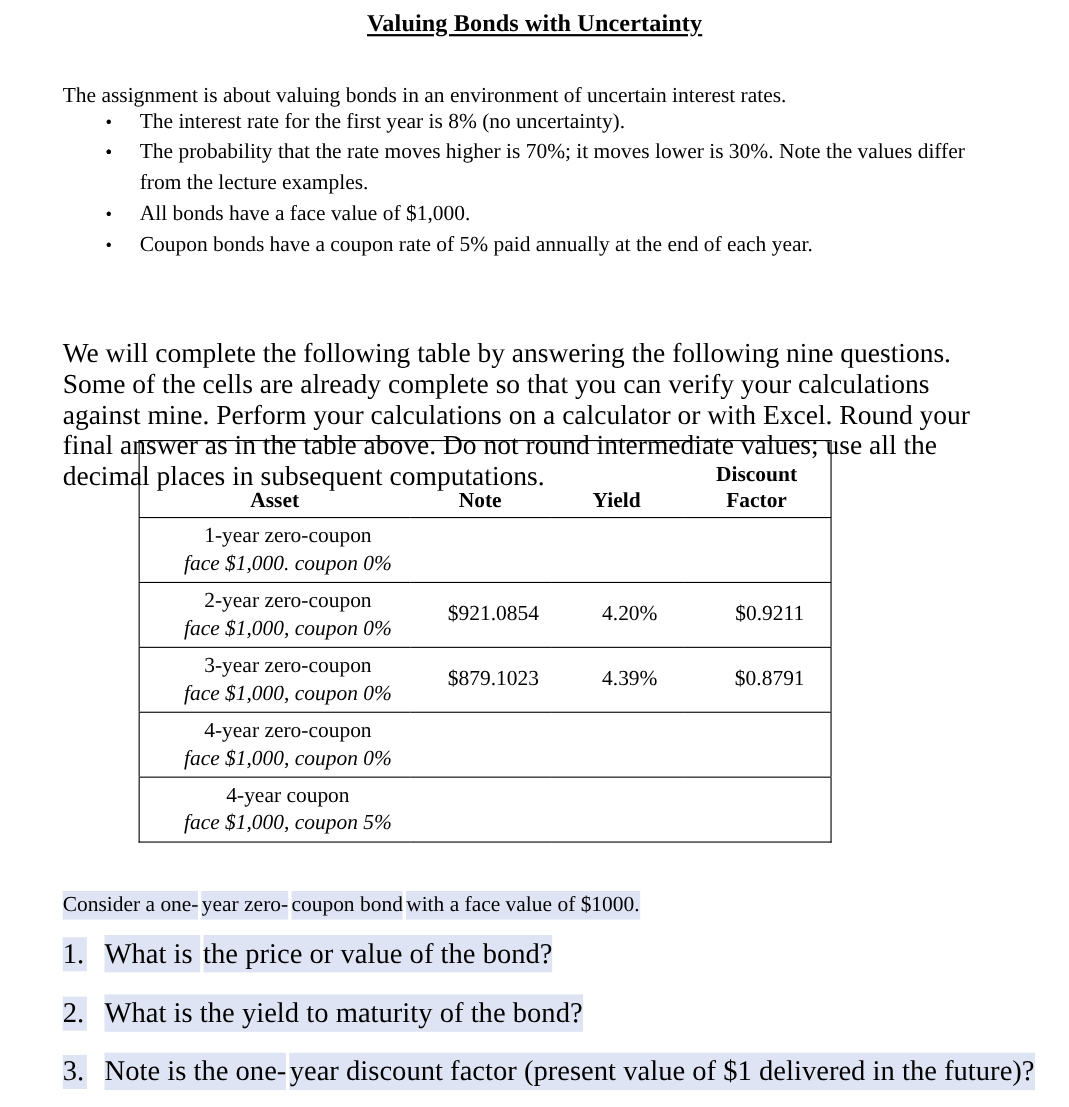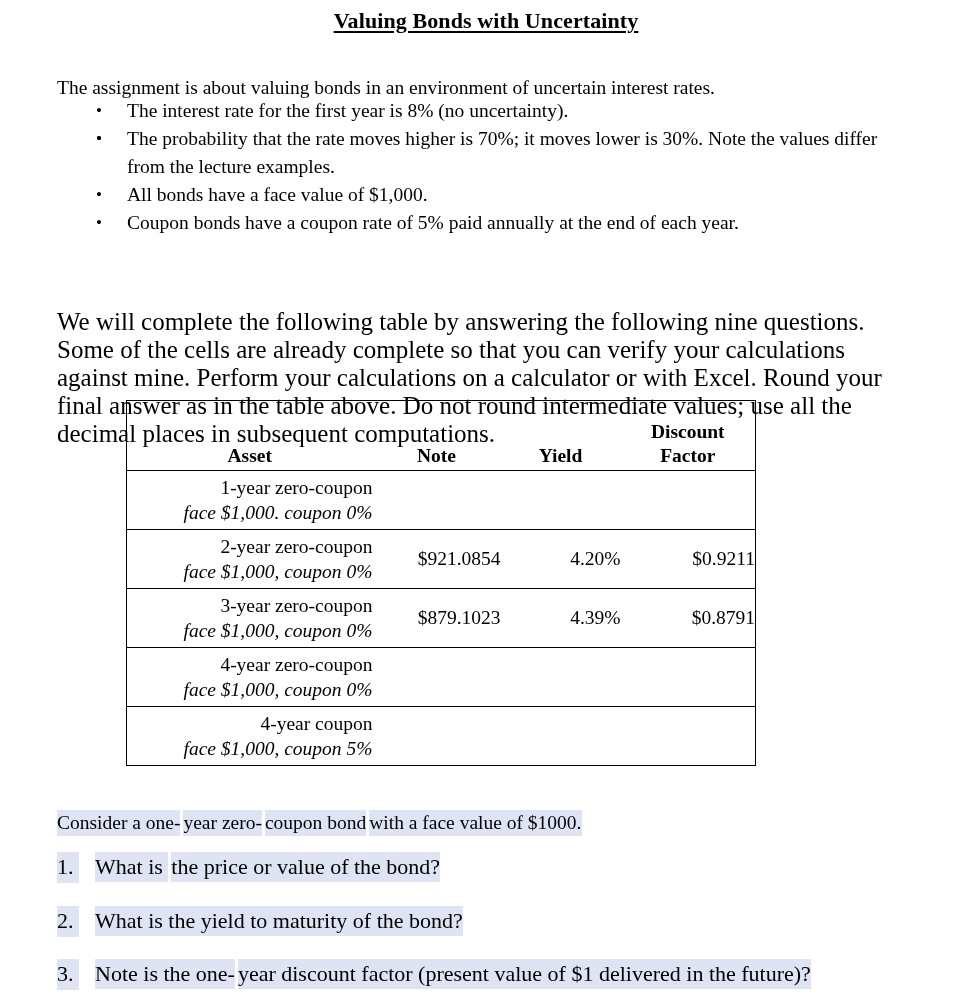--- a/index.html
+++ b/index.html
@@ -112,21 +112,21 @@
     font-weight: bold;
     font-size: 19.5px;
     text-align: center;
     padding-bottom: 2px;
     line-height: 24px;
   }
   tr.data-row > td {
     border-bottom: 1.2px solid #000;
     height: 58px;
     font-size: 19.5px;
-    text-align: right;
+    text-align: center;
     padding-left: 24px;
   }
   tr.data-row.last > td {
     border-bottom: 0;
   }
   .asset-cell {
     text-align: center;
     line-height: 25px;
     padding: 2px 0 3px 0;
   }
@@ -141,21 +141,21 @@
     position: absolute;
     top: 810px;
     left: 57px;
     font-size: 19.5px;
     line-height: 26px;
     white-space: nowrap;
   }
   .q-item {
     position: absolute;
     left: 57px;
-    font-size: 22px;
+    font-size: 26px;
     line-height: 26px;
     white-space: nowrap;
   }
   .q1 { top: 852px; }
   .q2 { top: 906px; }
   .q3 { top: 959px; }
 
   .q-num {
     display: inline-block;
     width: 22px;

